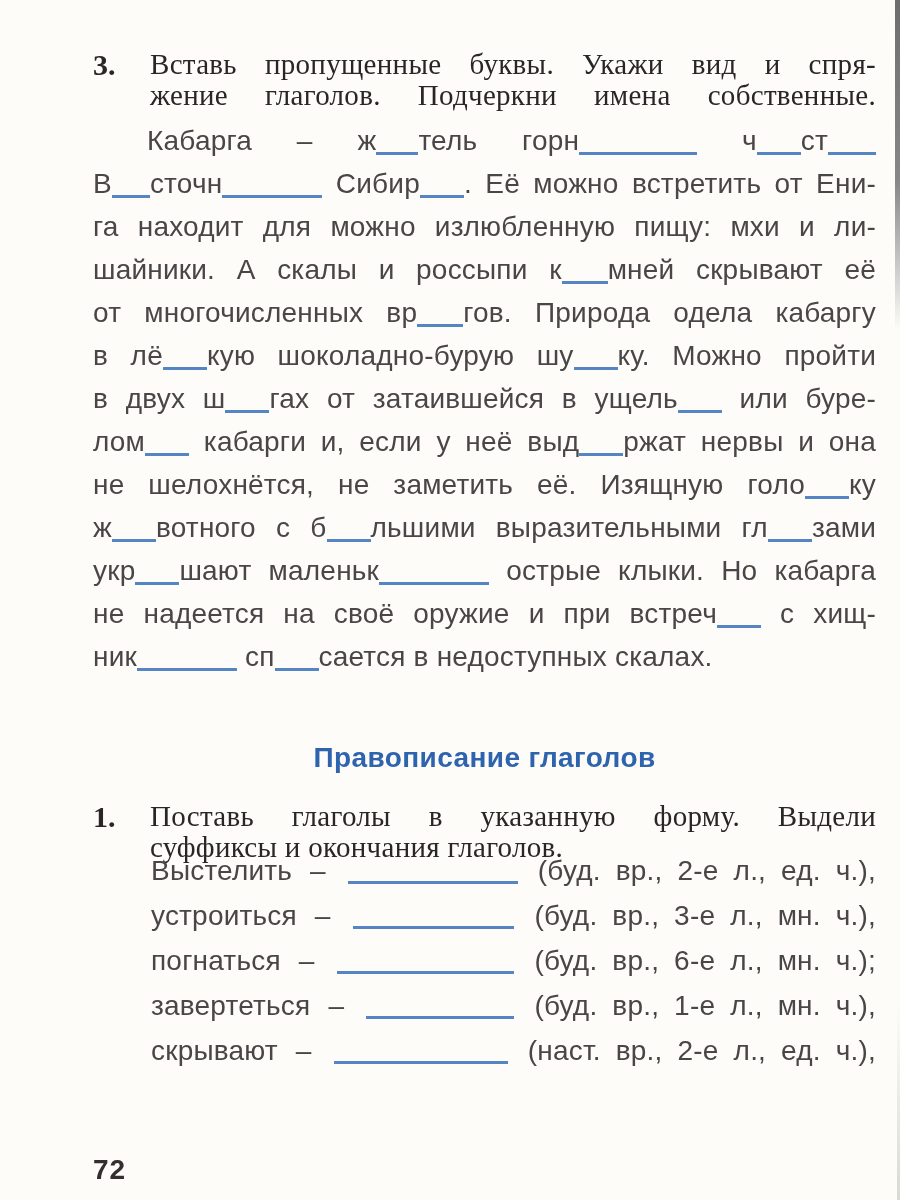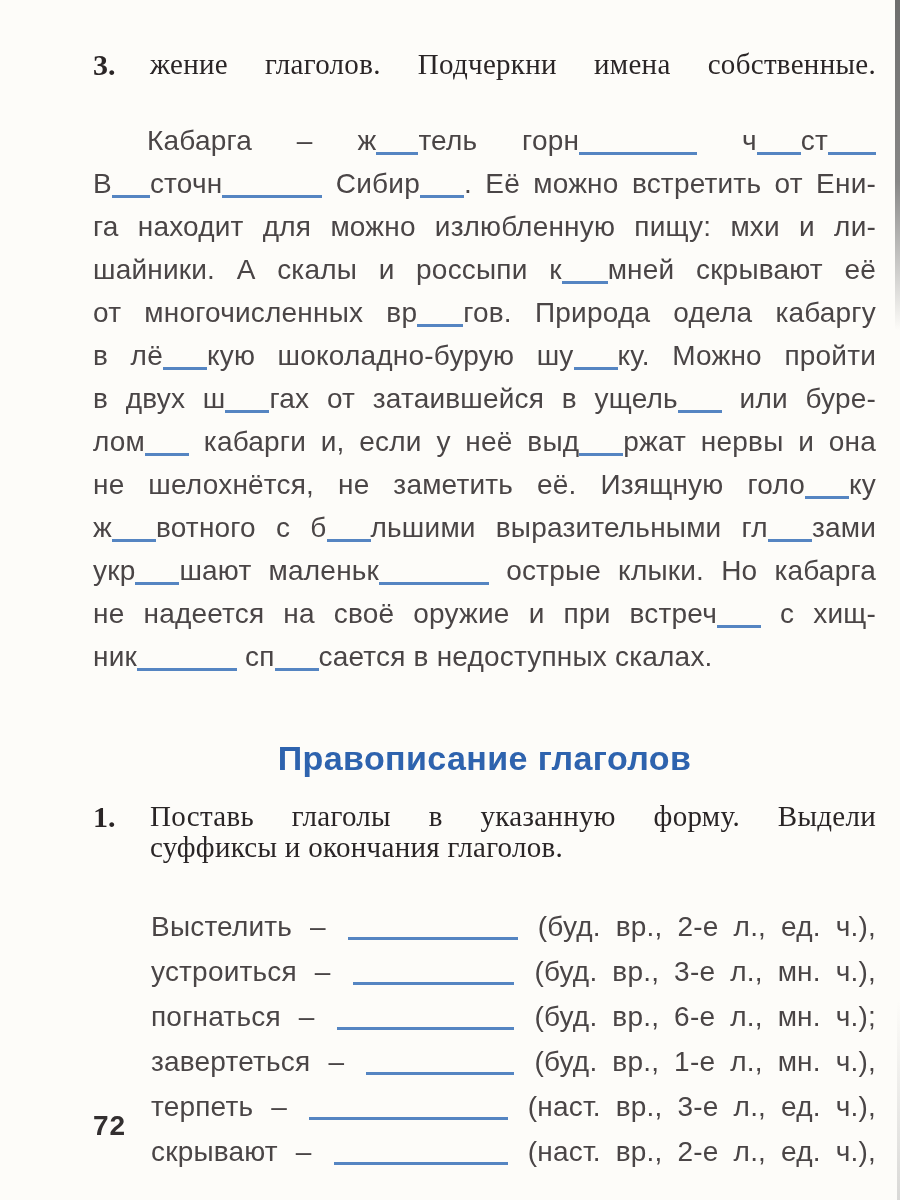--- a/index.html
+++ b/index.html
@@ -32,21 +32,21 @@
   .pline{text-align:justify;text-align-last:justify;white-space:normal;}
   .pline.last{text-align-last:left;}
   .blank{
     display:inline-block;height:0;
     border-bottom:3px solid var(--blank,#5082c0);
     vertical-align:-5px;
   }
 
   
   #section-heading{
-    text-align:center;font-weight:bold;font-size:34px;line-height:40px;
+    text-align:center;font-weight:bold;font-size:28px;line-height:40px;
     color:var(--heading,#2e63ae);letter-spacing:0.4px;
   }
 
   
   #verb-list{font-size:28px;color:#4a4546;}
   .vrow{display:flex;align-items:baseline;line-height:45px;height:45px;}
   .verb{flex:0 0 auto;word-spacing:10px;letter-spacing:0.2px;}
   .vblank{
     flex:1 1 auto;align-self:flex-end;height:0;
     border-bottom:3px solid var(--blank,#5082c0);
@@ -70,20 +70,21 @@
     position:absolute;right:0;bottom:0;width:3px;height:200px;
     background:linear-gradient(to top,rgba(150,150,150,.35),rgba(150,150,150,0));
   }
 </style>
 </head>
 <body style="--heading: #2e63ae; --blank: #5585c2;">
 
 <div class="abs col ex-head" style="top:49px">
   <div class="ex-num">3.</div>
   <div class="ex-instr">
+      <div class="jline fill">Вставь пропущенные буквы. Укажи вид и спря-</div>
       <div class="jline fill">жение глаголов. Подчеркни имена собственные.</div>
     </div>
 </div>
 
 <div id="passage" class="abs col" style="top:119px">
     <div class="pline" style="padding-left: 54px;">Кабарга – ж<span class="blank" style="width: 42px;"></span>тель горн<span class="blank" style="width: 118px;"></span> ч<span class="blank" style="width: 44px;"></span>ст<span class="blank" style="width: 48px;"></span></div>
     <div class="pline">В<span class="blank" style="width: 38px;"></span>сточн<span class="blank" style="width: 100px;"></span> Сибир<span class="blank" style="width: 44px;"></span>. Её можно встретить от Ени-</div>
     <div class="pline">га находит для можно излюбленную пищу: мхи и ли-</div>
     <div class="pline">шайники. А скалы и россыпи к<span class="blank" style="width: 46px;"></span>мней скрывают её</div>
     <div class="pline">от многочисленных вр<span class="blank" style="width: 46px;"></span>гов. Природа одела кабаргу</div>
@@ -100,21 +101,21 @@
 <div id="section-heading" class="abs col" style="top:738px">Правописание глаголов</div>
 
 <div class="abs col ex-head" style="top:801px">
   <div class="ex-num">1.</div>
   <div class="ex-instr">
       <div class="jline fill">Поставь глаголы в указанную форму. Выдели</div>
       <div class="jline">суффиксы и окончания глаголов.</div>
     </div>
 </div>
 
-<div id="verb-list" class="abs" style="left:151px;top:904px;width:725px">
+<div id="verb-list" class="abs" style="left:151px;top:848px;width:725px">
     <div class="vrow">
       <span class="verb">Выстелить –</span>
       <span class="vblank"></span>
       <span class="form">(буд. вр., 2-е л., ед. ч.),</span>
     </div>
     <div class="vrow">
       <span class="verb">устроиться –</span>
       <span class="vblank"></span>
       <span class="form">(буд. вр., 3-е л., мн. ч.),</span>
     </div>
@@ -122,27 +123,22 @@
       <span class="verb">погнаться –</span>
       <span class="vblank"></span>
       <span class="form">(буд. вр., 6-е л., мн. ч.);</span>
     </div>
     <div class="vrow">
       <span class="verb">завертеться –</span>
       <span class="vblank"></span>
       <span class="form">(буд. вр., 1-е л., мн. ч.),</span>
     </div>
     <div class="vrow">
-      <span class="verb">терпеть –</span>
-      <span class="vblank"></span>
-      <span class="form">(наст. вр., 3-е л., ед. ч.),</span>
-    </div>
-    <div class="vrow">
       <span class="verb">скрывают –</span>
       <span class="vblank"></span>
       <span class="form">(наст. вр., 2-е л., ед. ч.),</span>
     </div>
   </div>
 
-<div id="page-number" class="abs" style="left:93px;top:1112px">72</div>
+<div id="page-number" class="abs" style="left:93px;top:1156px">72</div>
 
 <div id="scan-edge-right"></div>
 <div id="scan-shade-bottom"></div>
 
 </body></html>

